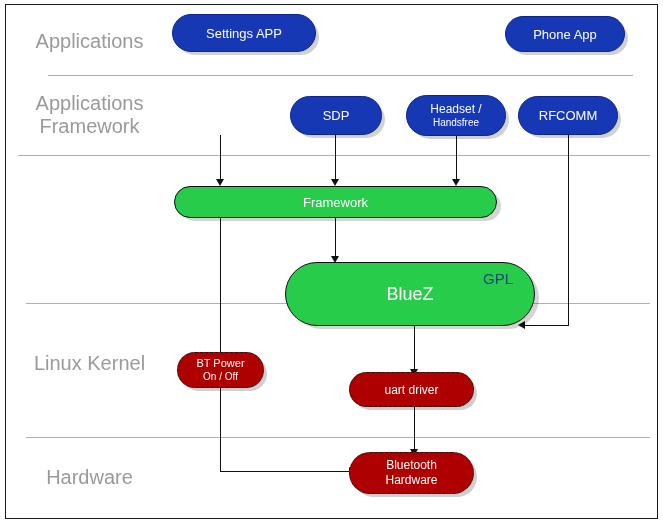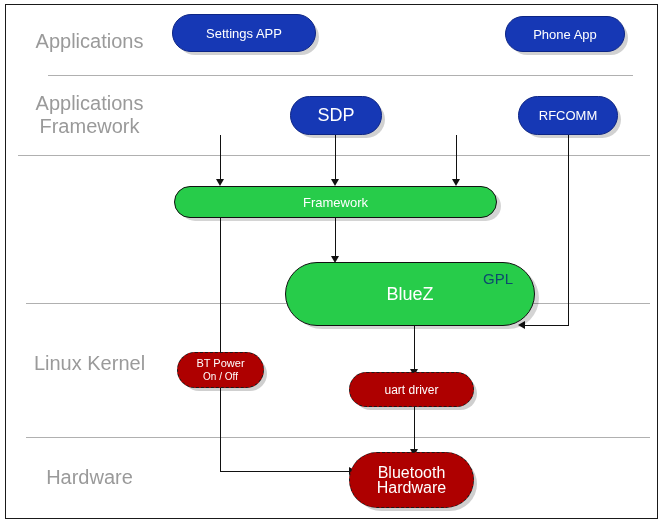--- a/index.html
+++ b/index.html
@@ -93,24 +93,28 @@
 
   <div class="node blue" style="left:172px;top:14px;width:144px;height:38px;font-size:13px;">
     <span class="l1">Settings APP</span>
   </div>
 
   <div class="node blue" style="left:505px;top:16px;width:120px;height:36px;font-size:13px;">
     <span class="l1">Phone App</span>
   </div>
 
 
-  <div class="node blue" style="left:290px;top:96px;width:92px;height:39px;font-size:18px;">
+  <div class="node blue" style="left:290px;top:96px;width:92px;height:39px;font-size:13px;">
     <span class="l1">SDP</span>
   </div>
 
+  <div class="node blue" style="left:406px;top:95px;width:100px;height:41px;font-size:12px;line-height:14px;">
+    <span class="l1">Headset /</span>
+    <span class="l2" style="font-size:10px;">Handsfree</span>
+  </div>
 
   <div class="node blue" style="left:518px;top:96px;width:100px;height:39px;font-size:13px;">
     <span class="l1">RFCOMM</span>
   </div>
 
   <div class="node green" style="left:174px;top:186px;width:323px;height:32px;font-size:13px;">
     <span class="l1">Framework</span>
   </div>
 
   <div class="node green" style="left:285px;top:262px;width:250px;height:64px;font-size:18px;">
@@ -120,17 +124,17 @@
 
   <div class="node red" style="left:177px;top:352px;width:87px;height:36px;font-size:11px;line-height:13px;">
     <span class="l1">BT Power</span>
     <span class="l2" style="font-size:10px;">On / Off</span>
   </div>
 
   <div class="node red" style="left:349px;top:372px;width:125px;height:35px;font-size:12px;">
     <span class="l1">uart driver</span>
   </div>
 
-  <div class="node red" style="left:349px;top:452px;width:125px;height:56px;font-size:16px;line-height:15px;">
+  <div class="node red" style="left:349px;top:452px;width:125px;height:42px;font-size:12px;line-height:15px;">
     <span class="l1">Bluetooth</span>
     <span class="l2">Hardware</span>
   </div>
 </div>
 
 </body></html>

